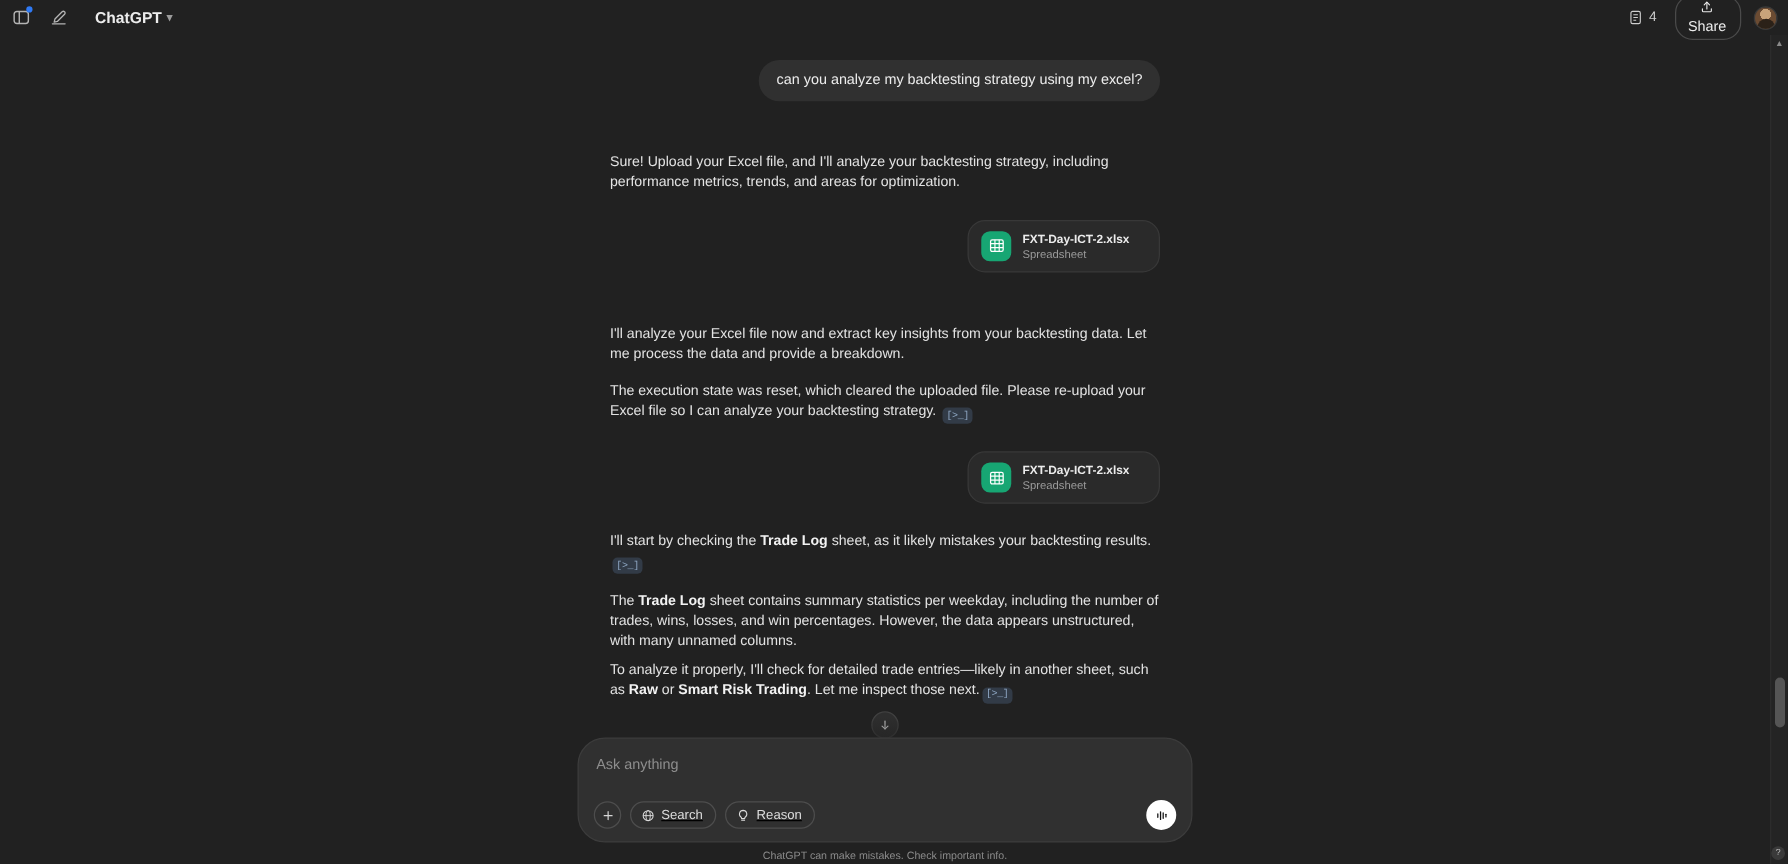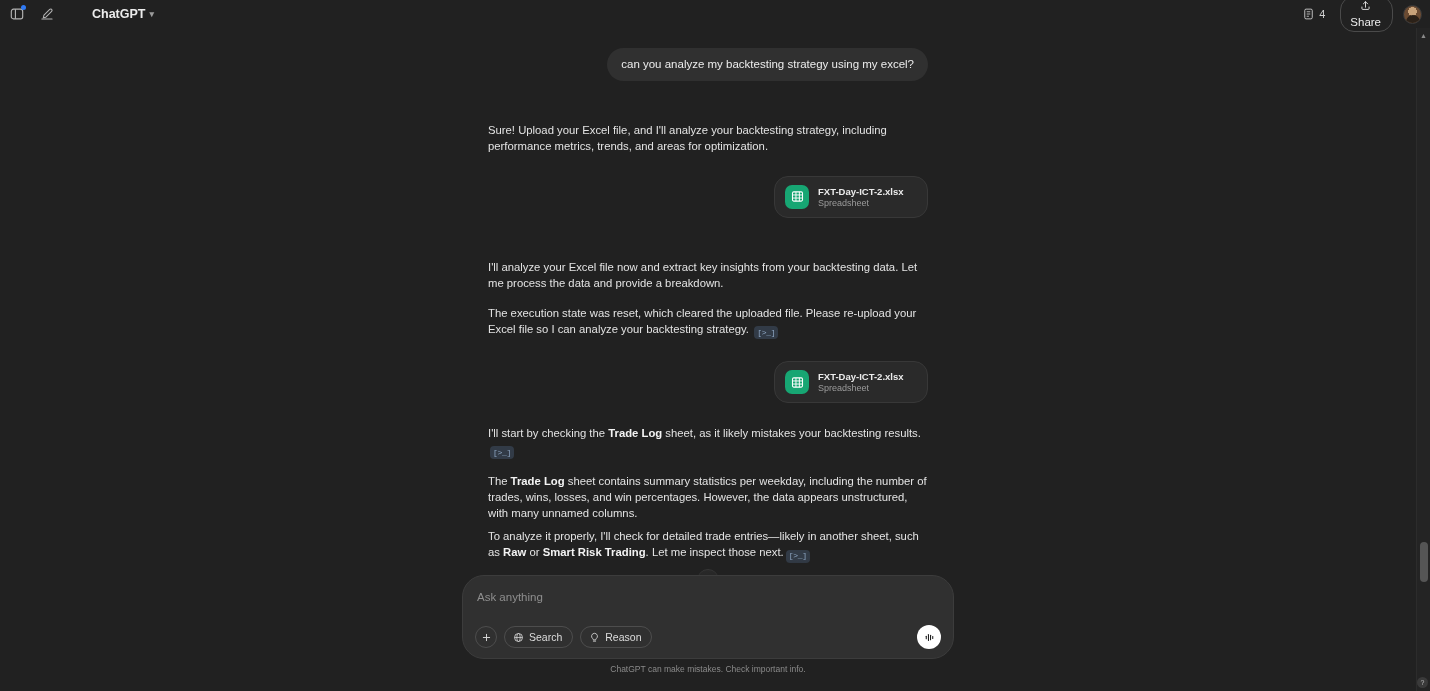--- a/index.html
+++ b/index.html
@@ -26,21 +26,21 @@
   }
   .badge-dot {
     position: absolute; top: 2px; right: 2px;
     width: 5px; height: 5px; border-radius: 50%;
     background: #2f7af5;
   }
   .model-name {
     display: flex; align-items: center; gap: 4px;
     font-size: 12.5px; color: #ececec; font-weight: 600;
     padding: 3px 6px; border-radius: 6px; cursor: pointer;
-    margin-left: 20px;
+    margin-left: 4px;
   }
   .chev { font-size: 9px; color: #9b9b9b; }
 
   .topbar-right { display: flex; align-items: center; gap: 10px; }
   .doc-count {
     display: flex; align-items: center; gap: 5px;
     font-size: 11px; color: #cfcfcf; padding: 3px 5px;
     border-radius: 6px; cursor: pointer;
   }
   .share-btn {
@@ -132,20 +132,21 @@
   .composer-area {
     position: absolute; left: 0; right: 14px; bottom: 0;
     display: flex; flex-direction: column; align-items: center;
     background: linear-gradient(to bottom, rgba(33,33,33,0) 0%, #212121 22%);
     padding-top: 16px;
   }
   .composer {
     width: 492px; background: #303030;
     border: 1px solid #3c3c3c; border-radius: 22px;
     padding: 11px 12px 9px 12px;
+    text-decoration: underline;
   }
   .composer-input {
     width: 100%; background: transparent; border: none; outline: none;
     color: #ececec; font-size: 11.5px;
     font-family: "Liberation Sans", sans-serif;
     padding: 1px 2px 0 2px; caret-color: #ececec;
   }
   .composer-input::placeholder { color: #8e8e8e; }
   .composer-row {
     display: flex; align-items: center; justify-content: space-between;
@@ -165,21 +166,21 @@
     background: transparent; color: #dcdcdc;
     font-size: 10.5px; cursor: pointer;
     font-family: "Liberation Sans", sans-serif;
   }
   .voice-btn {
     width: 24px; height: 24px; border-radius: 50%;
     background: #ffffff; display: flex; align-items: center;
     justify-content: center; cursor: pointer;
   }
   .footer-note {
-    font-size: 8.5px; color: #8a8a8a; margin-top: 5px; margin-bottom: 17px;
+    font-size: 8.5px; color: #8a8a8a; margin-top: 5px; margin-bottom: 2px;
   }
 
   
   .scrollbar {
     position: absolute; top: 28px; right: 0; bottom: 0; width: 14px;
     background: #242424; border-left: 1px solid #2c2c2c;
     display: flex; flex-direction: column; align-items: center;
   }
   .sb-arrow {
     width: 14px; height: 14px; display: flex;

